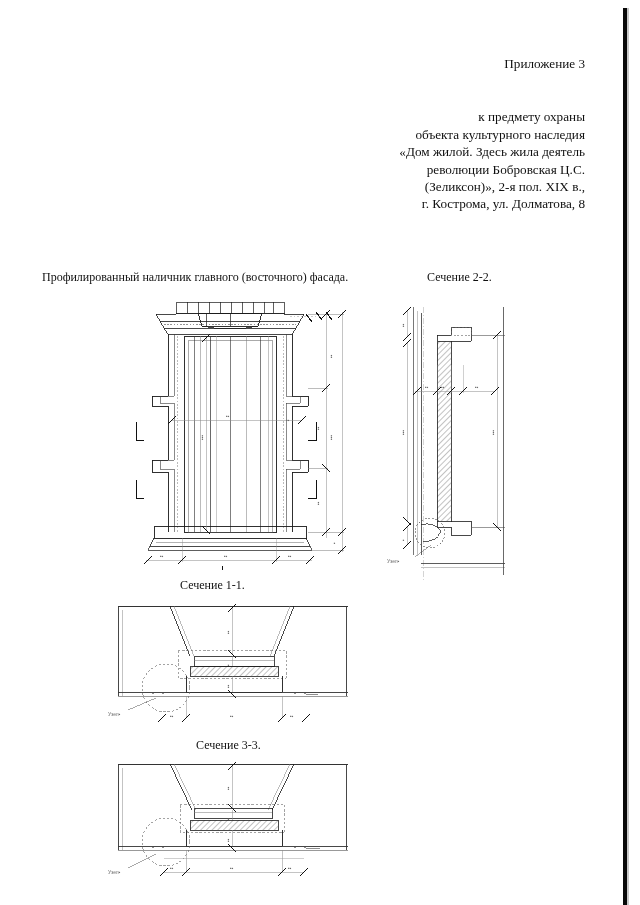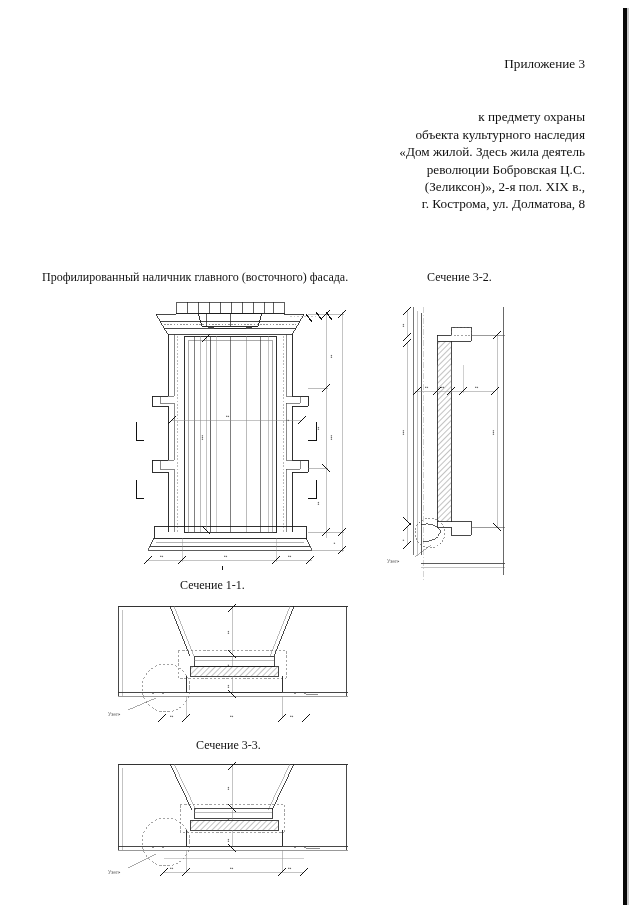--- a/index.html
+++ b/index.html
@@ -79,21 +79,21 @@
   <span id="appendix-title">Приложение 3</span>
   <span class="hline">к предмету охраны</span>
   <span class="hline">объекта культурного наследия</span>
   <span class="hline">«Дом жилой. Здесь жила деятель</span>
   <span class="hline">революции Бобровская Ц.С.</span>
   <span class="hline">(Зеликсон)», 2-я пол. XIX в.,</span>
   <span class="hline">г. Кострома, ул. Долматова, 8</span>
 </div>
 
 <div class="caption" id="caption-main">Профилированный наличник главного (восточного) фасада.</div>
-<div class="caption" id="caption-sec22">Сечение 3-2.</div>
+<div class="caption" id="caption-sec22">Сечение 2-2.</div>
 <div class="caption" id="caption-sec11">Сечение 1-1.</div>
 <div class="caption" id="caption-sec33">Сечение 3-3.</div>
 
 <div class="drawing" style="left:130px; top:300px;">
 <svg width="250" height="270" viewBox="0 0 250 270" xmlns="http://www.w3.org/2000/svg">
   <g fill="none" stroke="#1a1a1a" stroke-width="0.7" shape-rendering="crispEdges">
 
     <rect x="46" y="2" width="108" height="11"></rect>
     <line x1="57" y1="2" x2="57" y2="13"></line>
     <line x1="68" y1="2" x2="68" y2="13"></line>

